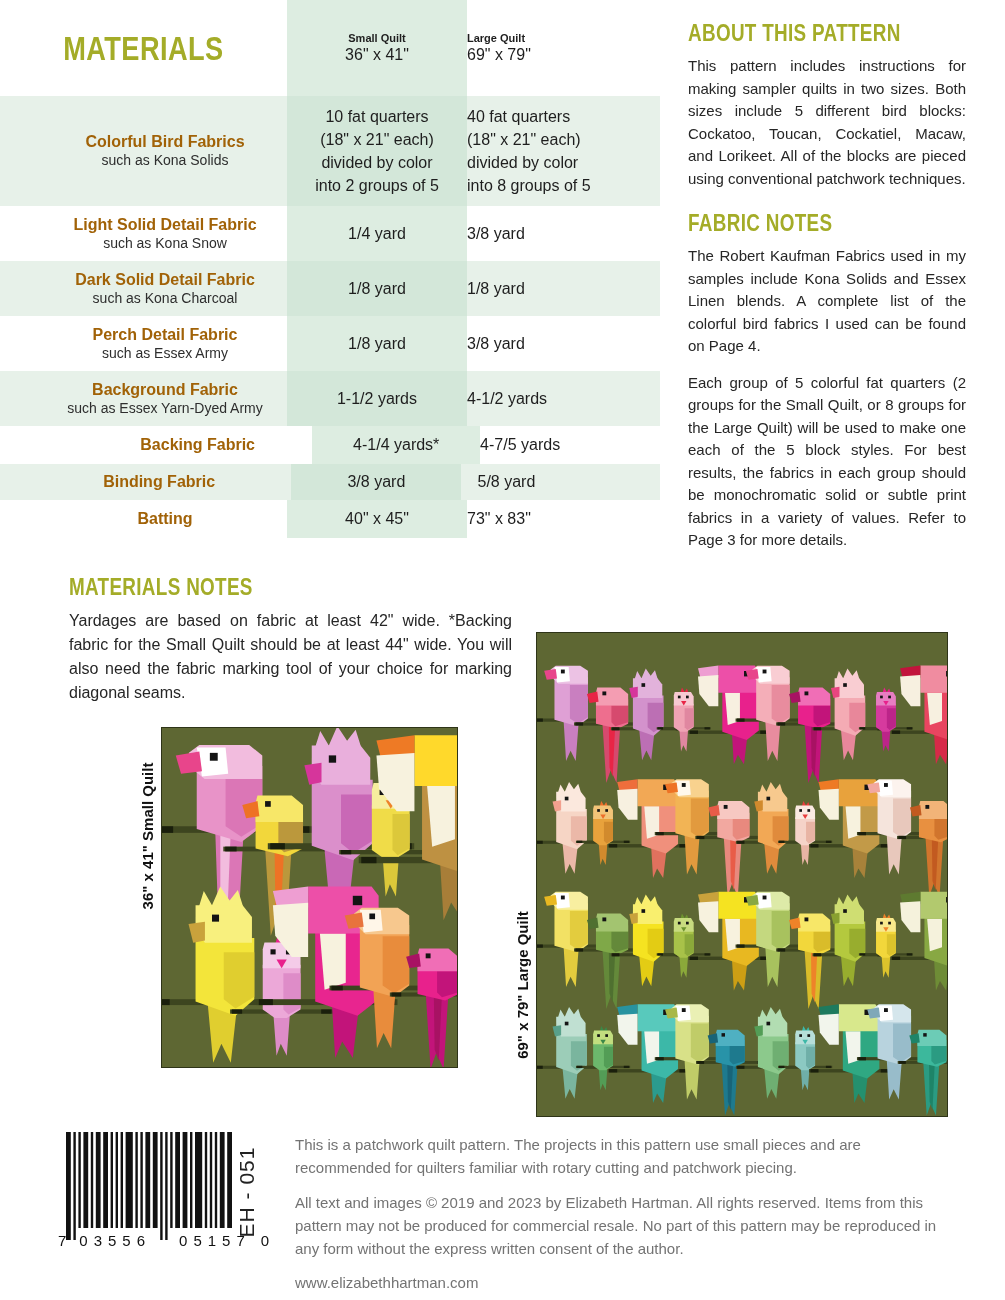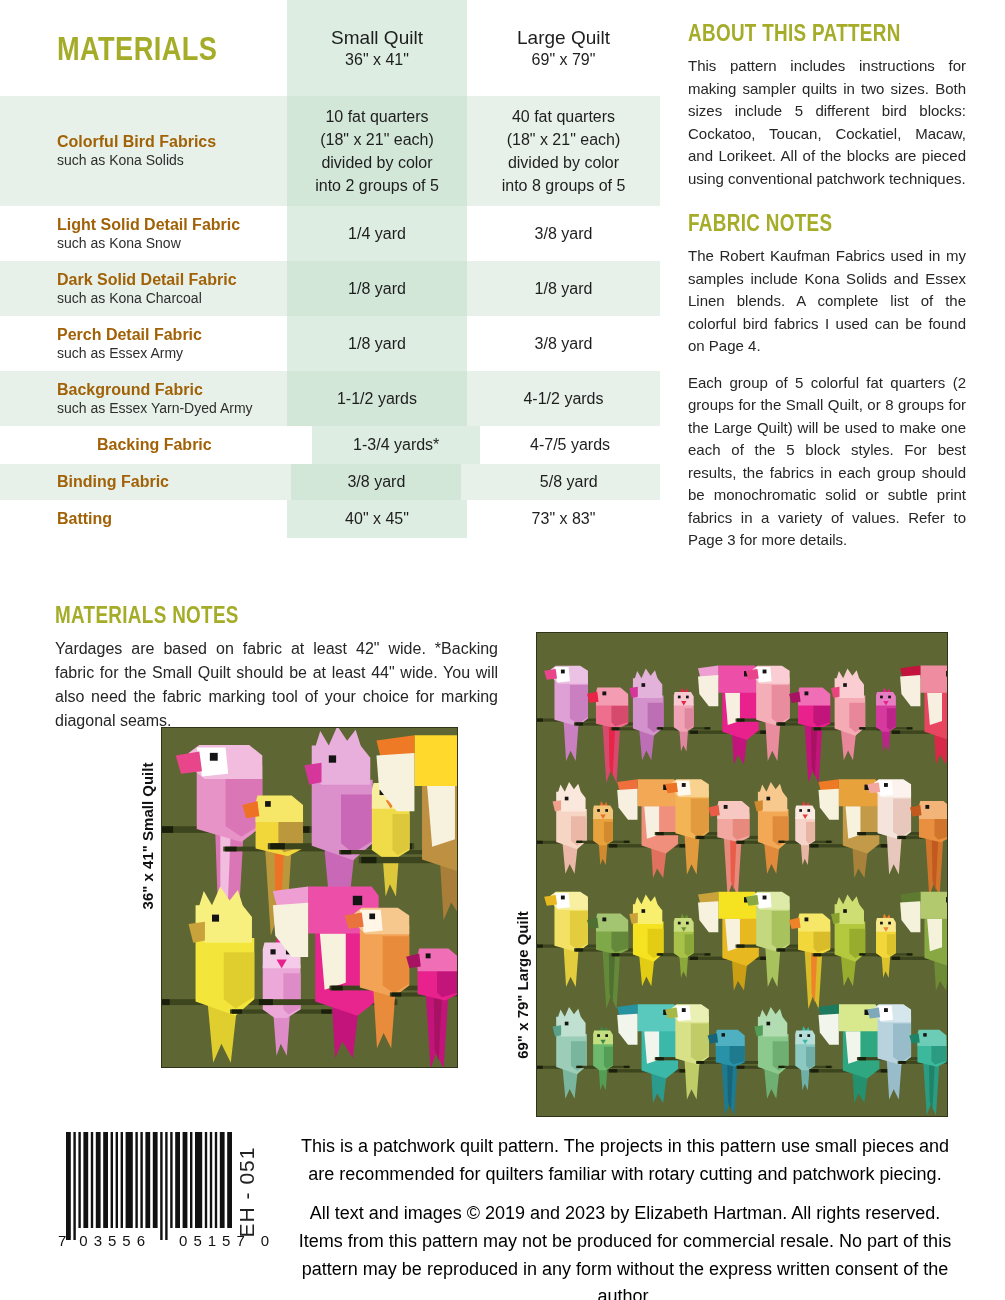--- a/index.html
+++ b/index.html
@@ -3,45 +3,45 @@
 <meta charset="utf-8">
 <style>
   * { margin:0; padding:0; box-sizing:border-box; }
   body { background:#ffffff; font-family:"Liberation Sans", sans-serif; color:#262626; }
   .page { position:relative; width:1005px; height:1300px; background:#ffffff; overflow:hidden; }
 
   
   .mat-table { position:absolute; left:0; top:0; width:660px; }
   .trow { display:flex; align-items:center; }
   .trow.mint { background:#E7F1E9; }
-  .c1 { width:287px; padding-left:57px; padding-right:14px; }
+  .c1 { width:287px; padding-left:57px; padding-right:14px;text-align:center; }
   .c2 { width:180px; text-align:center; align-self:stretch; display:flex; flex-direction:column; justify-content:center; }
-  .c3 { width:193px; text-align:center; }
+  .c3 { width:193px; text-align:left; }
   .trow .c2 { background:#DDEDE1; }
   .trow.mint .c2 { background:#D3E7D9; }
   .thead { height:96px; }
   .thead .c2 { background:#DDEDE1; }
   .h-title { font-size:34px; font-weight:bold; color:#A4AC28; letter-spacing:.5px;
              transform:scaleX(.8); transform-origin:left center; white-space:nowrap; }
-  .col-label { font-weight:normal; font-size:19px; color:#1e1e1e; }
+  .col-label { font-weight:bold; font-size:11px; color:#1e1e1e; }
   .col-size { font-size:16px; color:#1e1e1e; margin-top:2px; }
   .row-name { font-weight:bold; font-size:16px; color:#a16207; line-height:1.25; }
   .row-sub { font-size:14px; color:#2e2e2e; line-height:1.25; }
   .cellv { font-size:16px; color:#1e1e1e; white-space:pre-line; line-height:1.45; }
   .r1 { height:110px; } .r2,.r3,.r4,.r5 { height:55px; } .r6 { height:38px;padding-left:40px; } .r7 { height:36px;gap:16px; } .r8 { height:38px; }
 
   
   .rightcol { position:absolute; left:688px; top:20px; width:278px; }
   .sec-head { font-size:23px; font-weight:bold; color:#A4AC28; letter-spacing:.4px;
               transform:scaleX(.82); transform-origin:left center; white-space:nowrap; margin-bottom:8px; }
   .rightcol p { font-size:15px; line-height:1.5; text-align:justify; color:#262626; margin-bottom:14px; }
   .gap-above { margin-top:20px; }
 
   
-  .mat-notes { position:absolute; left:55px; top:574px; width:443px;margin-top:28px; }
+  .mat-notes { position:absolute; left:69px; top:574px; width:443px; }
   .mat-notes p { font-size:16px; line-height:1.5; text-align:justify; color:#262626; margin-top:6px; }
 
   
   .quilt { position:absolute; border:1px solid #2E3418; }
   .quilt svg { display:block; }
   #small-quilt { left:161px; top:727px; width:297px; height:341px; }
   #large-quilt { left:536px; top:632px; width:412px; height:485px; }
   .vlabel { position:absolute; white-space:nowrap; font-weight:bold; font-size:15px; color:#111;
             transform:translate(-50%,-50%) rotate(-90deg); }
   #small-quilt-label { left:147px; top:836px; }
@@ -49,21 +49,21 @@
 
   
   .barcode-wrap { position:absolute; left:58px; top:1128px; width:175px; }
   #barcode-bars { display:block; }
   .bc-digits { display:flex; align-items:flex-end; font-size:15px; color:#111; margin-top:-14px; }
   .bc-left { margin-right:6px; } .bc-g1 { margin-right:28px; margin-left:7px; letter-spacing:6px; }
   .bc-g2 { letter-spacing:6px; } .bc-right { margin-left:10px; }
   .pattern-code { position:absolute; left:247px; top:1192px; white-space:nowrap; font-size:21px; color:#222;
             transform:translate(-50%,-50%) rotate(-90deg); letter-spacing:1px; }
   .foot-text { position:absolute; left:295px; top:1133px; width:660px; }
-  .foot-text p { font-size:18px; line-height:1.55; color:#000000; margin-bottom:11px;text-align:center; }
+  .foot-text p { font-size:15px; line-height:1.55; color:#737373; margin-bottom:11px; }
 </style>
 </head>
 <body>
 
 <div class="page">
 
   <div class="mat-table">
     <div class="trow thead">
       <div class="c1">
           <div class="h-title">MATERIALS</div>
@@ -142,21 +142,21 @@
         </div>
       <div class="c3">
           <div class="cellv">4-1/2 yards</div>
         </div>
     </div>
     <div class="trow r6">
       <div class="c1">
           <div class="row-name">Backing Fabric</div>
         </div>
       <div class="c2">
-          <div class="cellv">1-3/4 yards*</div>
+          <div class="cellv">4-1/4 yards*</div>
         </div>
       <div class="c3">
           <div class="cellv">4-7/5 yards</div>
         </div>
     </div>
     <div class="trow mint r7">
       <div class="c1">
           <div class="row-name">Binding Fabric</div>
         </div>
       <div class="c2">

